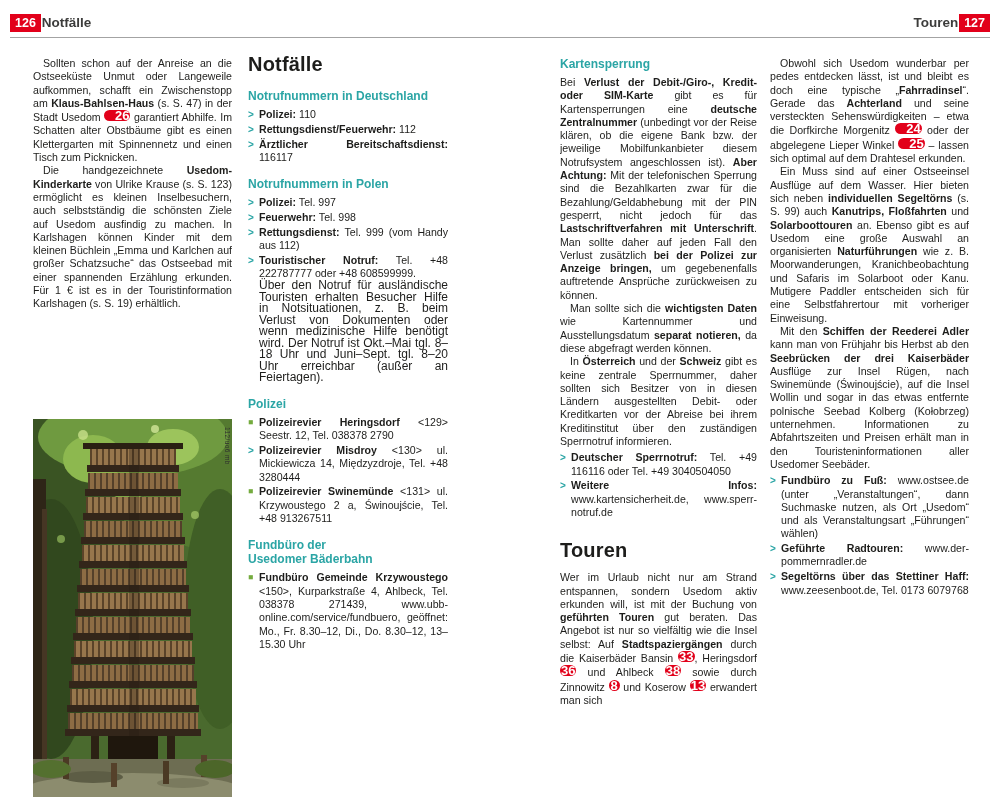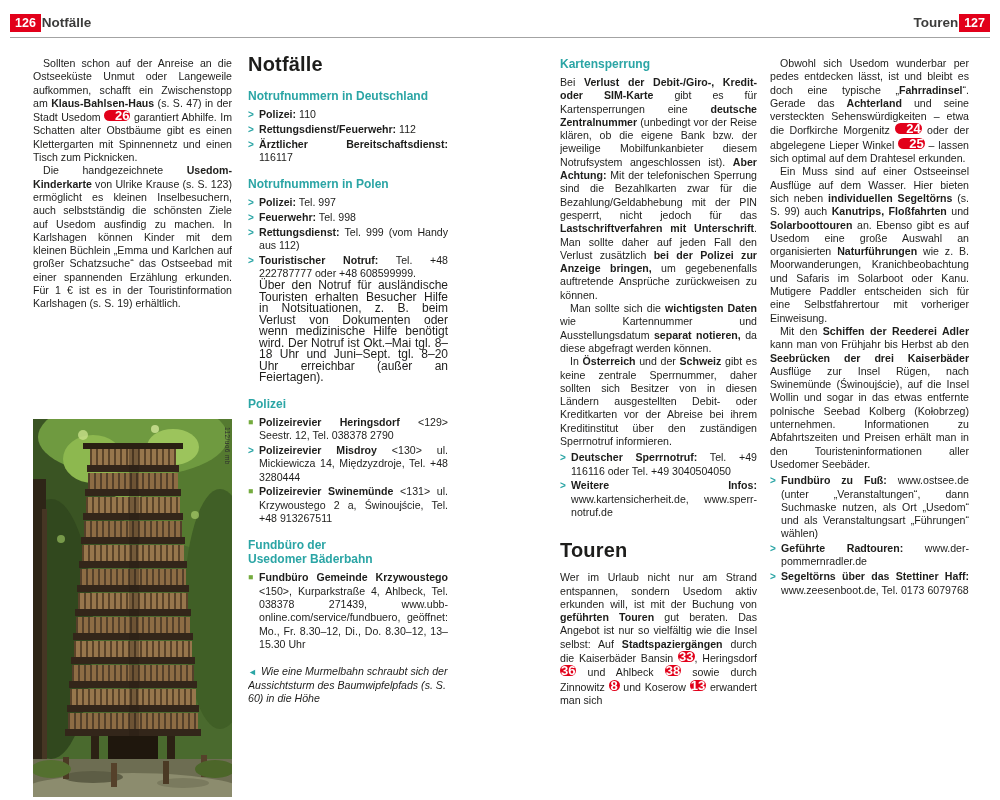--- a/index.html
+++ b/index.html
@@ -192,21 +192,20 @@
       <div class="item">
         <span class="marker square">■</span>
         <span class="item-body"><strong>Polizeirevier Swinemünde</strong> &lt;131&gt; ul. Krzywoustego 2 a, Świnoujście, Tel. +48 913267511</span>
       </div>
       <div class="h2">Fundbüro der
 Usedomer Bäderbahn</div>
       <div class="item">
         <span class="marker square">■</span>
         <span class="item-body"><strong>Fundbüro Gemeinde Krzywoustego</strong> &lt;150&gt;, Kurparkstraße 4, Ahlbeck, Tel. 038378 271439, www.ubb-online.com/service/fundbuero, geöffnet: Mo., Fr. 8.30–12, Di., Do. 8.30–12, 13–15.30 Uhr</span>
       </div>
-      <div class="caption"><span class="cap-arrow">◄</span>Wie eine Murmelbahn schraubt sich der Aussichtsturm des Baumwipfelpfads (s. S. 60) in die Höhe</div>
     </div>
   <div class="col col3" id="col3">
       <div class="h2">Kartensperrung</div>
       <div class="para">Bei <strong>Verlust der Debit-/Giro-, Kredit- oder SIM-Karte</strong> gibt es für Kartensperrungen eine <strong>deutsche Zentralnummer</strong> (unbedingt vor der Reise klären, ob die eigene Bank bzw. der jeweilige Mobilfunkanbieter diesem Notrufsystem angeschlossen ist). <strong>Aber Achtung:</strong> Mit der telefonischen Sperrung sind die Bezahlkarten zwar für die Bezahlung/Geldabhebung mit der PIN gesperrt, nicht jedoch für das <strong>Lastschriftverfahren mit Unterschrift</strong>. Man sollte daher auf jeden Fall den Verlust zusätzlich <strong>bei der Polizei zur Anzeige bringen,</strong> um gegebenenfalls auftretende Ansprüche zurückweisen zu können.</div>
       <div class="para indent">Man sollte sich die <strong>wichtigsten Daten</strong> wie Kartennummer und Ausstellungsdatum <strong>separat notieren,</strong> da diese abgefragt werden können.</div>
       <div class="para indent">In <strong>Österreich</strong> und der <strong>Schweiz</strong> gibt es keine zentrale Sperrnummer, daher sollten sich Besitzer von in diesen Ländern ausgestellten Debit- oder Kreditkarten vor der Abreise bei ihrem Kreditinstitut über den zuständigen Sperrnotruf informieren.</div>
       <div class="item">
         <span class="marker arrow">&gt;</span>
         <span class="item-body"><strong>Deutscher Sperrnotruf:</strong> Tel. +49 116116 oder Tel. +49 3040504050</span>
       </div>

